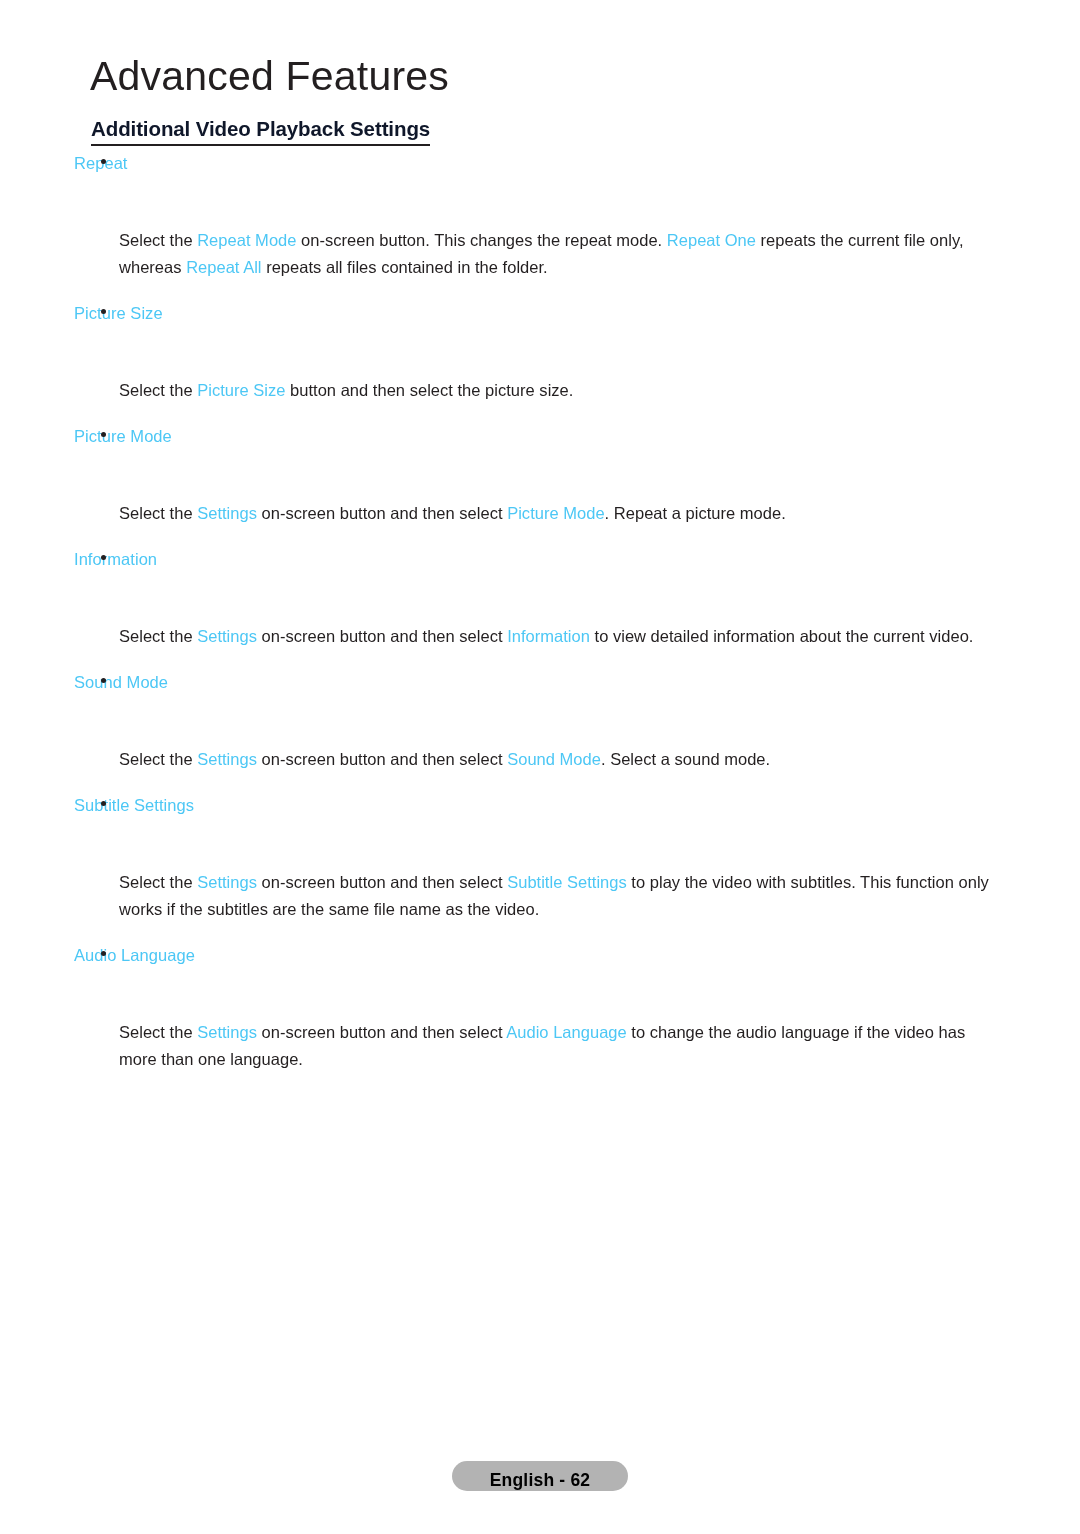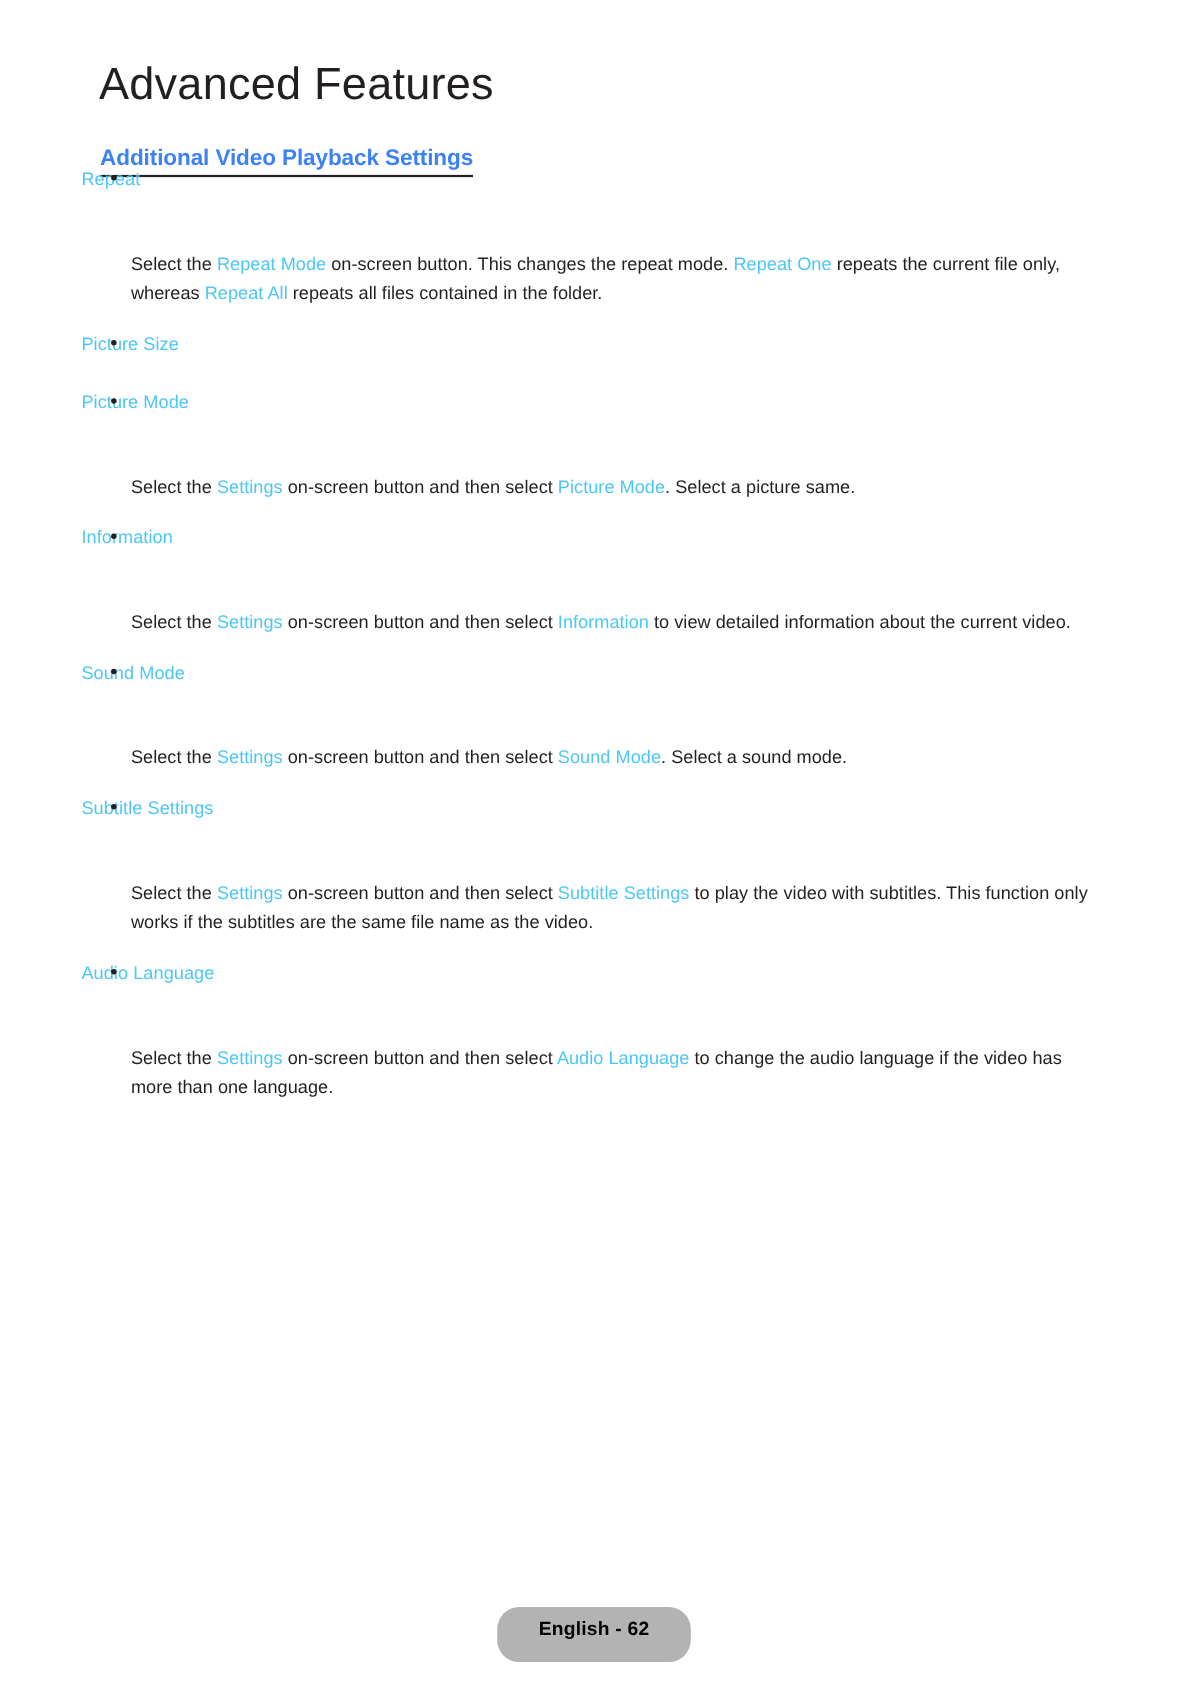--- a/index.html
+++ b/index.html
@@ -38,26 +38,25 @@
   }
 
   
   .section-heading {
     position: absolute;
     left: 91px;
     top: 117px;
     font-size: 20.5px;
     font-weight: bold;
     letter-spacing: -0.1px;
-    color: #3b82f6;
+    color: #0f172a;
     border-bottom: 2px solid #231f20;
     padding-bottom: 3px;
     display: inline-block;
     white-space: nowrap;
-    margin-top: 15px;
   }
 
   
   .content {
     position: absolute;
     left: 0;
     top: 152px;
     width: 1080px;
   }
 
@@ -114,21 +113,21 @@
     justify-content: center;
   }
 
   .page-badge {
     background: #b3b3b3;
     color: #000000;
     font-size: 17.5px;
     font-weight: bold;
     letter-spacing: 0.2px;
     border-radius: 20px;
-    padding: 9px 0 20px 0;
+    padding: 9px 0 0 0;
     width: 176px;
     text-align: center;
   }
 </style>
 </head>
 <body>
 
 <div class="page">
 
   <div class="chapter-title">Advanced Features</div>
@@ -138,26 +137,27 @@
   <div class="content" id="content-root">
       <div class="entry">
         <div class="bullet-row"><span class="bullet-dot"></span><span class="bullet-label">Repeat</span></div>
         <div class="gap-label-to-para"></div>
         <div class="body-para"><span>Select the </span><span class="hl">Repeat Mode</span><span> on-screen button. This changes the repeat mode. </span><span class="hl">Repeat One</span><span> repeats the current file only, whereas </span><span class="hl">Repeat All</span><span> repeats all files contained in the folder.</span></div>
         <div class="gap-para-to-label"></div>
       </div>
       <div class="entry">
         <div class="bullet-row"><span class="bullet-dot"></span><span class="bullet-label">Picture Size</span></div>
         <div class="gap-label-to-para"></div>
+        <div class="body-para"><span>Select the </span><span class="hl">Picture Size</span><span> button and then select the picture size.</span></div>
         <div class="gap-para-to-label"></div>
       </div>
       <div class="entry">
         <div class="bullet-row"><span class="bullet-dot"></span><span class="bullet-label">Picture Mode</span></div>
         <div class="gap-label-to-para"></div>
-        <div class="body-para"><span>Select the </span><span class="hl">Settings</span><span> on-screen button and then select </span><span class="hl">Picture Mode</span><span>. Select a picture same.</span></div>
+        <div class="body-para"><span>Select the </span><span class="hl">Settings</span><span> on-screen button and then select </span><span class="hl">Picture Mode</span><span>. Repeat a picture mode.</span></div>
         <div class="gap-para-to-label"></div>
       </div>
       <div class="entry">
         <div class="bullet-row"><span class="bullet-dot"></span><span class="bullet-label">Information</span></div>
         <div class="gap-label-to-para"></div>
         <div class="body-para"><span>Select the </span><span class="hl">Settings</span><span> on-screen button and then select </span><span class="hl">Information</span><span> to view detailed information about the current video.</span></div>
         <div class="gap-para-to-label"></div>
       </div>
       <div class="entry">
         <div class="bullet-row"><span class="bullet-dot"></span><span class="bullet-label">Sound Mode</span></div>

